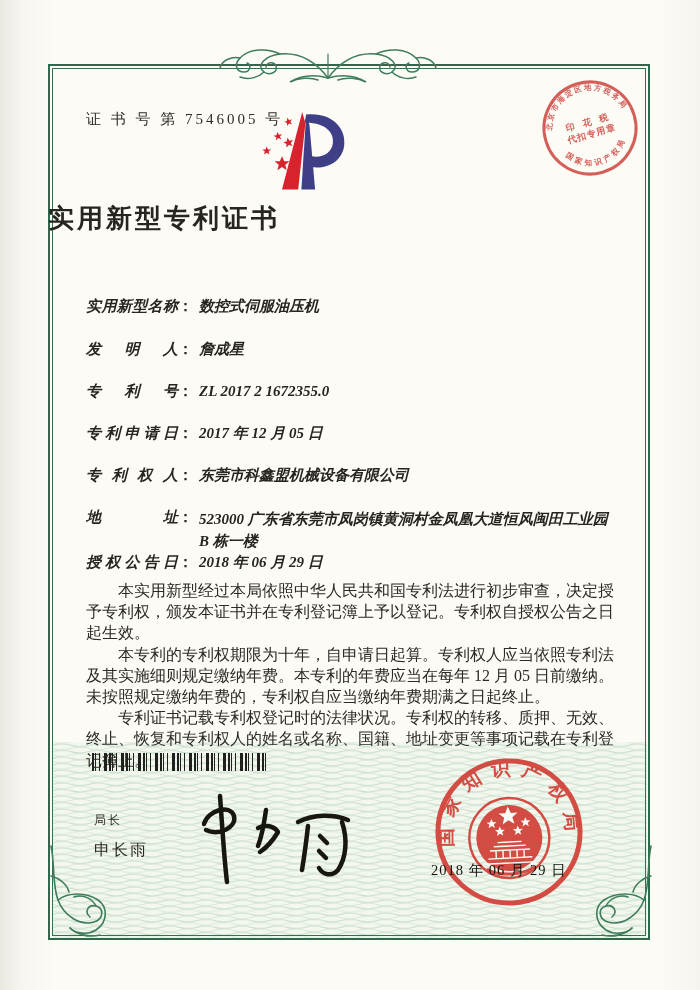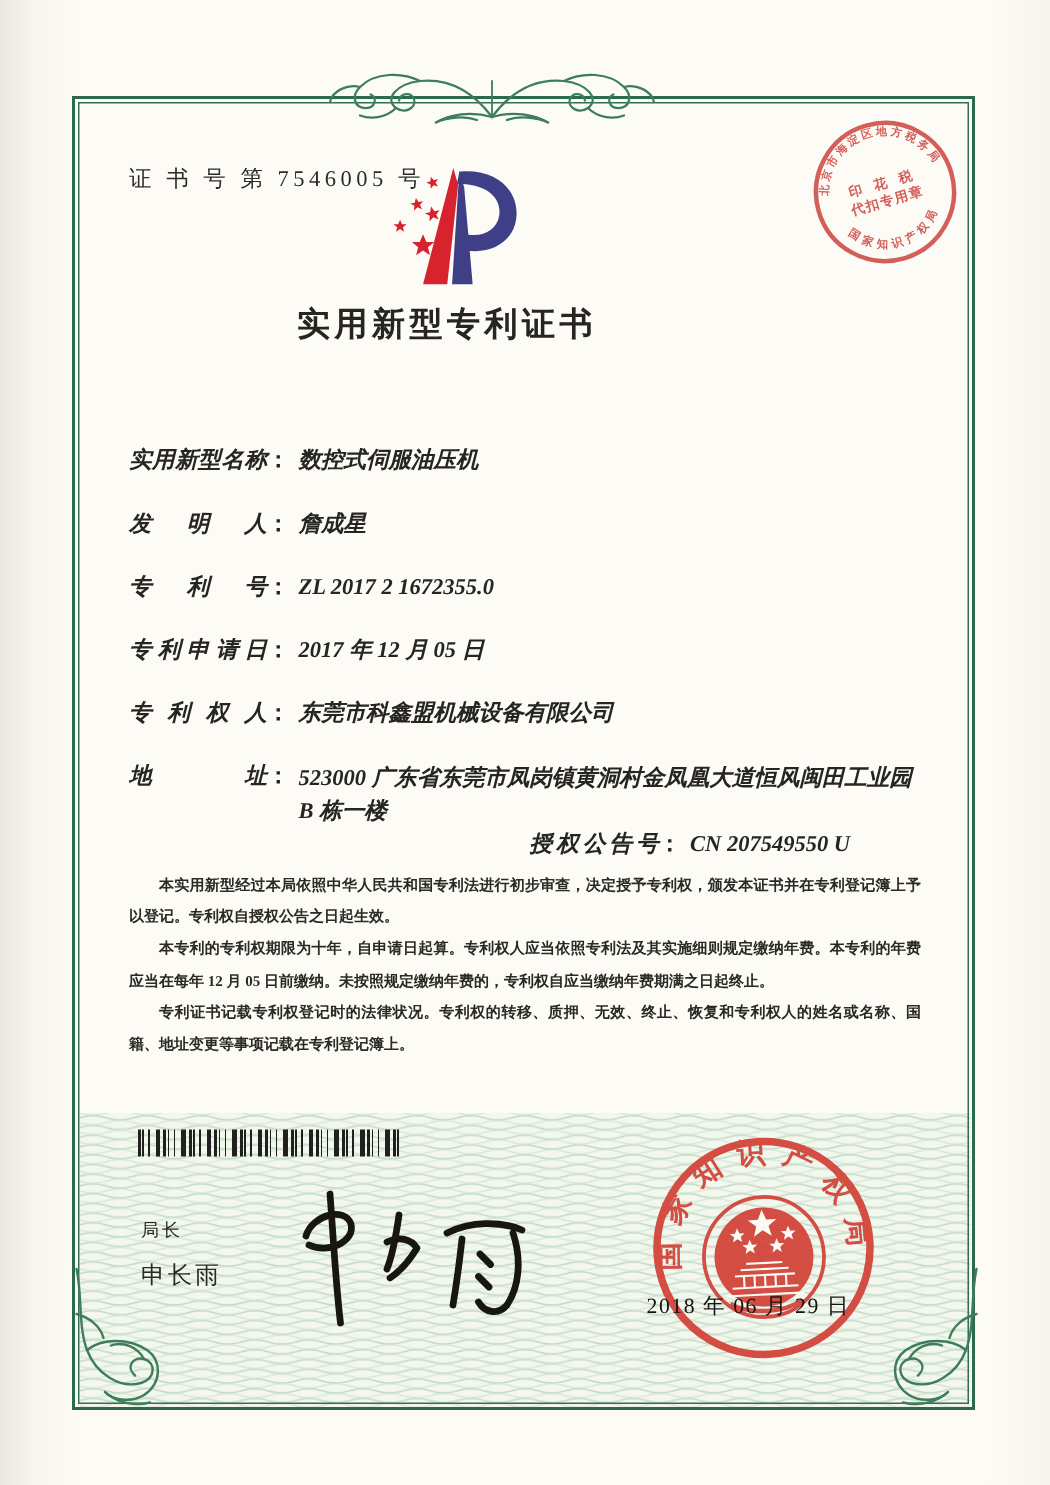--- a/index.html
+++ b/index.html
@@ -22,34 +22,34 @@
   .frame-inner { position:absolute; inset:2px; border:1px solid #35male;}
   .frame-inner { position:absolute; inset:2px; border:1px solid #336f52; }
 
   
   .band { left:53px; top:742px; width:594px; height:196px; overflow:hidden; }
 
   .cert-no { left:86px; top:110px; font-size:15px; letter-spacing:3px; color:#2c2b26; }
 
   .logo { left:253px; top:108px; }
 
-  .title { left:48px; top:201px; width:500px; text-align:center;
-    font-size:22px; font-weight:bold; letter-spacing:3px; color:#262520; }
+  .title { left:48px; top:201px; width:500px; text-align:left;
+    font-size:26px; font-weight:bold; letter-spacing:3px; color:#262520; }
 
   .fields { left:86px; top:295px; width:530px; font-size:15px; color:#262520; }
   .frow { position:absolute; left:0; white-space:nowrap; }
   .flabel { display:inline-block; width:92px; text-align:justify; text-align-last:justify; font-weight:bold; vertical-align:top;font-style:italic;}
   .fcolon { font-weight:bold; }
   .fvalue { margin-left:6px; font-weight:bold;font-style:italic; }
   .fvalue.wrap { display:inline-block; white-space:normal; width:420px; vertical-align:top; line-height:22px; }
   .grantcell2 { position:absolute; left:267px; top:0; white-space:nowrap; }
   .grantcell2 .flabel { width:86px; }
 
-  .paras { left:86px; top:580px; width:528px; font-size:10px; line-height:21.2px;
-    color:#2b2a24; text-align:justify;font-weight:bold; }
+  .paras { left:86px; top:580px; width:528px; font-size:16px; line-height:21.2px;
+    color:#2b2a24; text-align:justify; }
   .paras p { text-indent:2em; }
 
   .barcode { left:92px; top:753px; width:175px; height:18px;
     background:
      repeating-linear-gradient(90deg,#20201e 0 2px,transparent 2px 3px,#20201e 3px 4px,transparent 4px 7px,#20201e 7px 8px,transparent 8px 12px,#20201e 12px 15px,transparent 15px 17px);
   }
 
   .issuer-title { left:94px; top:812px; font-family:"Liberation Sans","DejaVu Sans",sans-serif;
     font-size:12px; color:#2a2925; letter-spacing:2px;}
   .issuer-name { left:94px; top:840px; font-family:"Liberation Sans","DejaVu Sans",sans-serif;
@@ -170,22 +170,22 @@
     <div class="frow" style="top:129px">
       <span class="flabel">专利申请日</span><span class="fcolon">：</span><span class="fvalue">2017 年 12 月 05 日</span>
     </div>
     <div class="frow" style="top:171px">
       <span class="flabel">专利权人</span><span class="fcolon">：</span><span class="fvalue">东莞市科鑫盟机械设备有限公司</span>
     </div>
     <div class="frow" style="top:213px">
       <span class="flabel">地址</span><span class="fcolon">：</span><span class="fvalue wrap">523000 广东省东莞市凤岗镇黄洞村金凤凰大道恒风闽田工业园 B 栋一楼</span>
     </div>
     <div class="frow" style="top:258px; width:530px">
-      <span class="grantcell2">
-        <span class="flabel">授权公告号</span><span class="fcolon">：</span><span class="fvalue">CN 207549550 U</span>
+      <span>
+        <span class="flabel">授权公告日</span><span class="fcolon">：</span><span class="fvalue">2018 年 06 月 29 日</span>
       </span>
     </div>
   </div>
 
   <div class="abs paras">
     <p>本实用新型经过本局依照中华人民共和国专利法进行初步审查，决定授予专利权，颁发本证书并在专利登记簿上予以登记。专利权自授权公告之日起生效。</p>
     <p>本专利的专利权期限为十年，自申请日起算。专利权人应当依照专利法及其实施细则规定缴纳年费。本专利的年费应当在每年 12 月 05 日前缴纳。未按照规定缴纳年费的，专利权自应当缴纳年费期满之日起终止。</p>
     <p>专利证书记载专利权登记时的法律状况。专利权的转移、质押、无效、终止、恢复和专利权人的姓名或名称、国籍、地址变更等事项记载在专利登记簿上。</p>
   </div>
 

